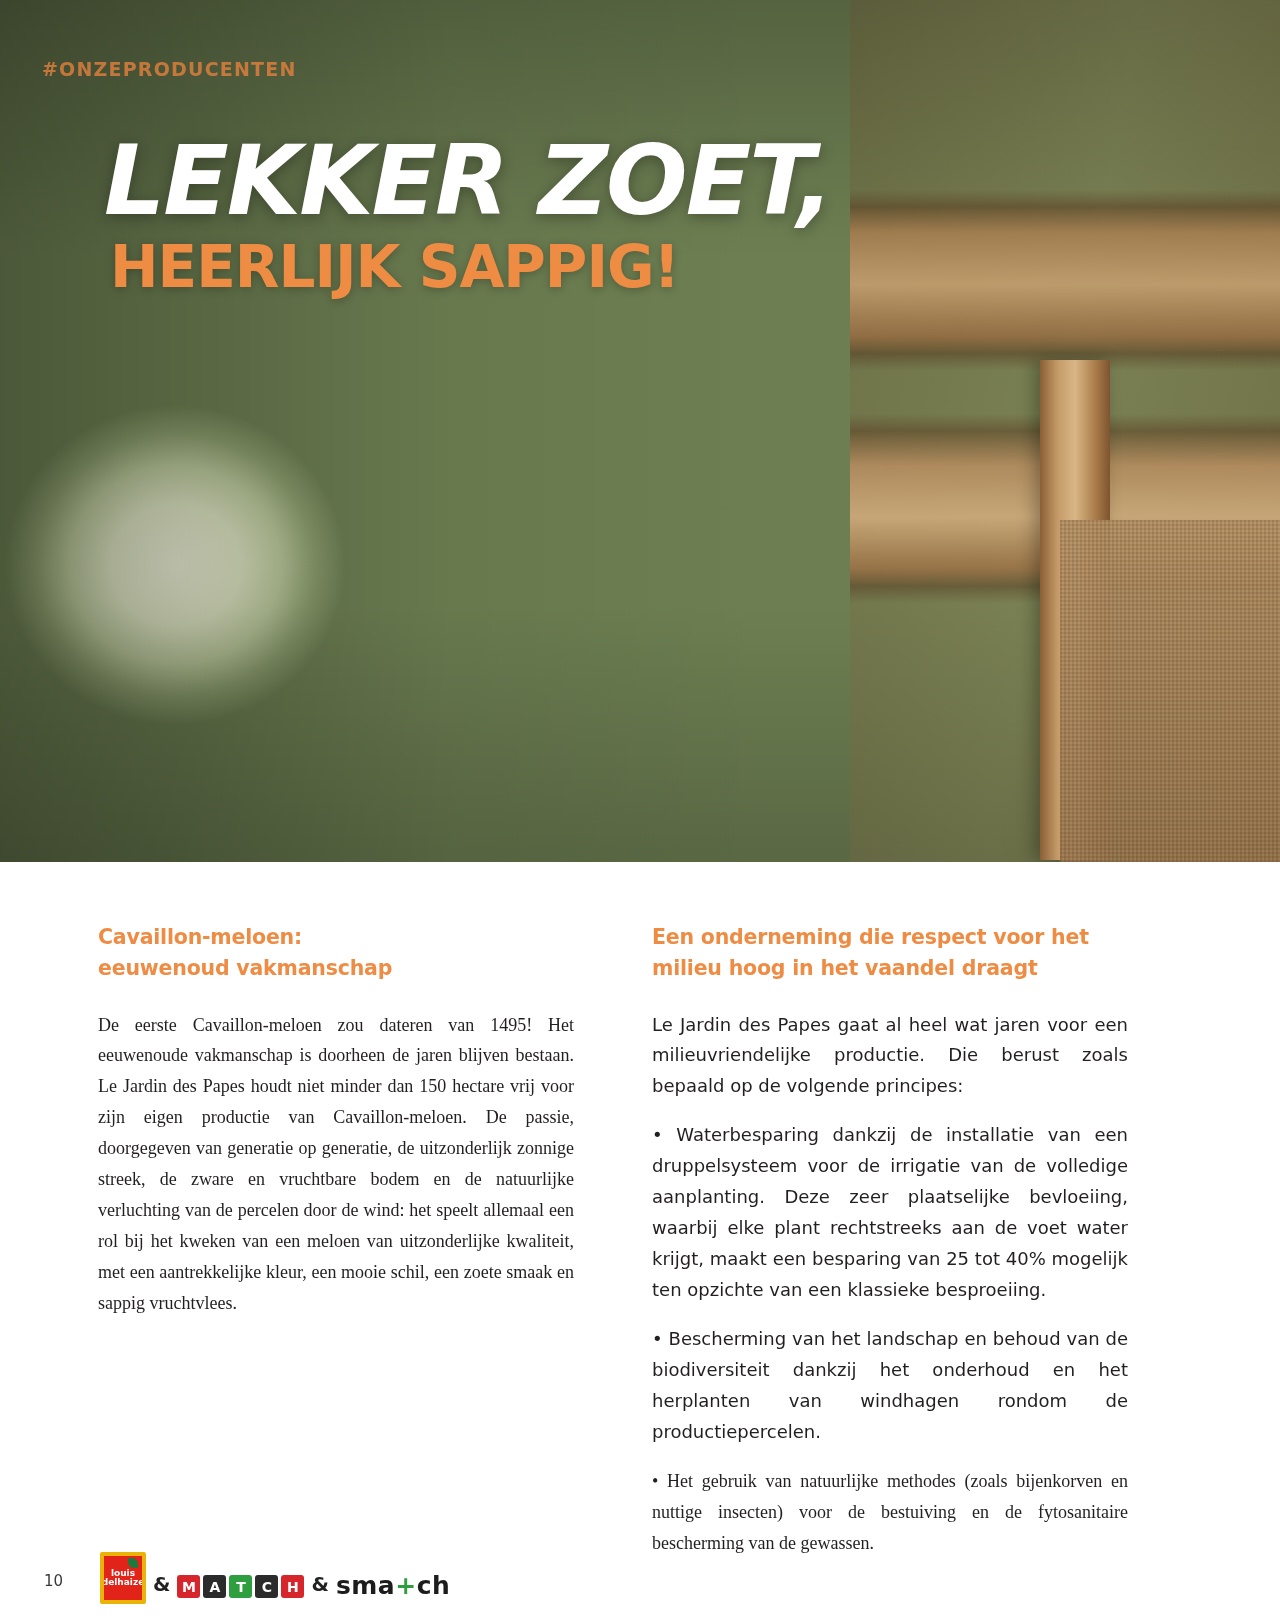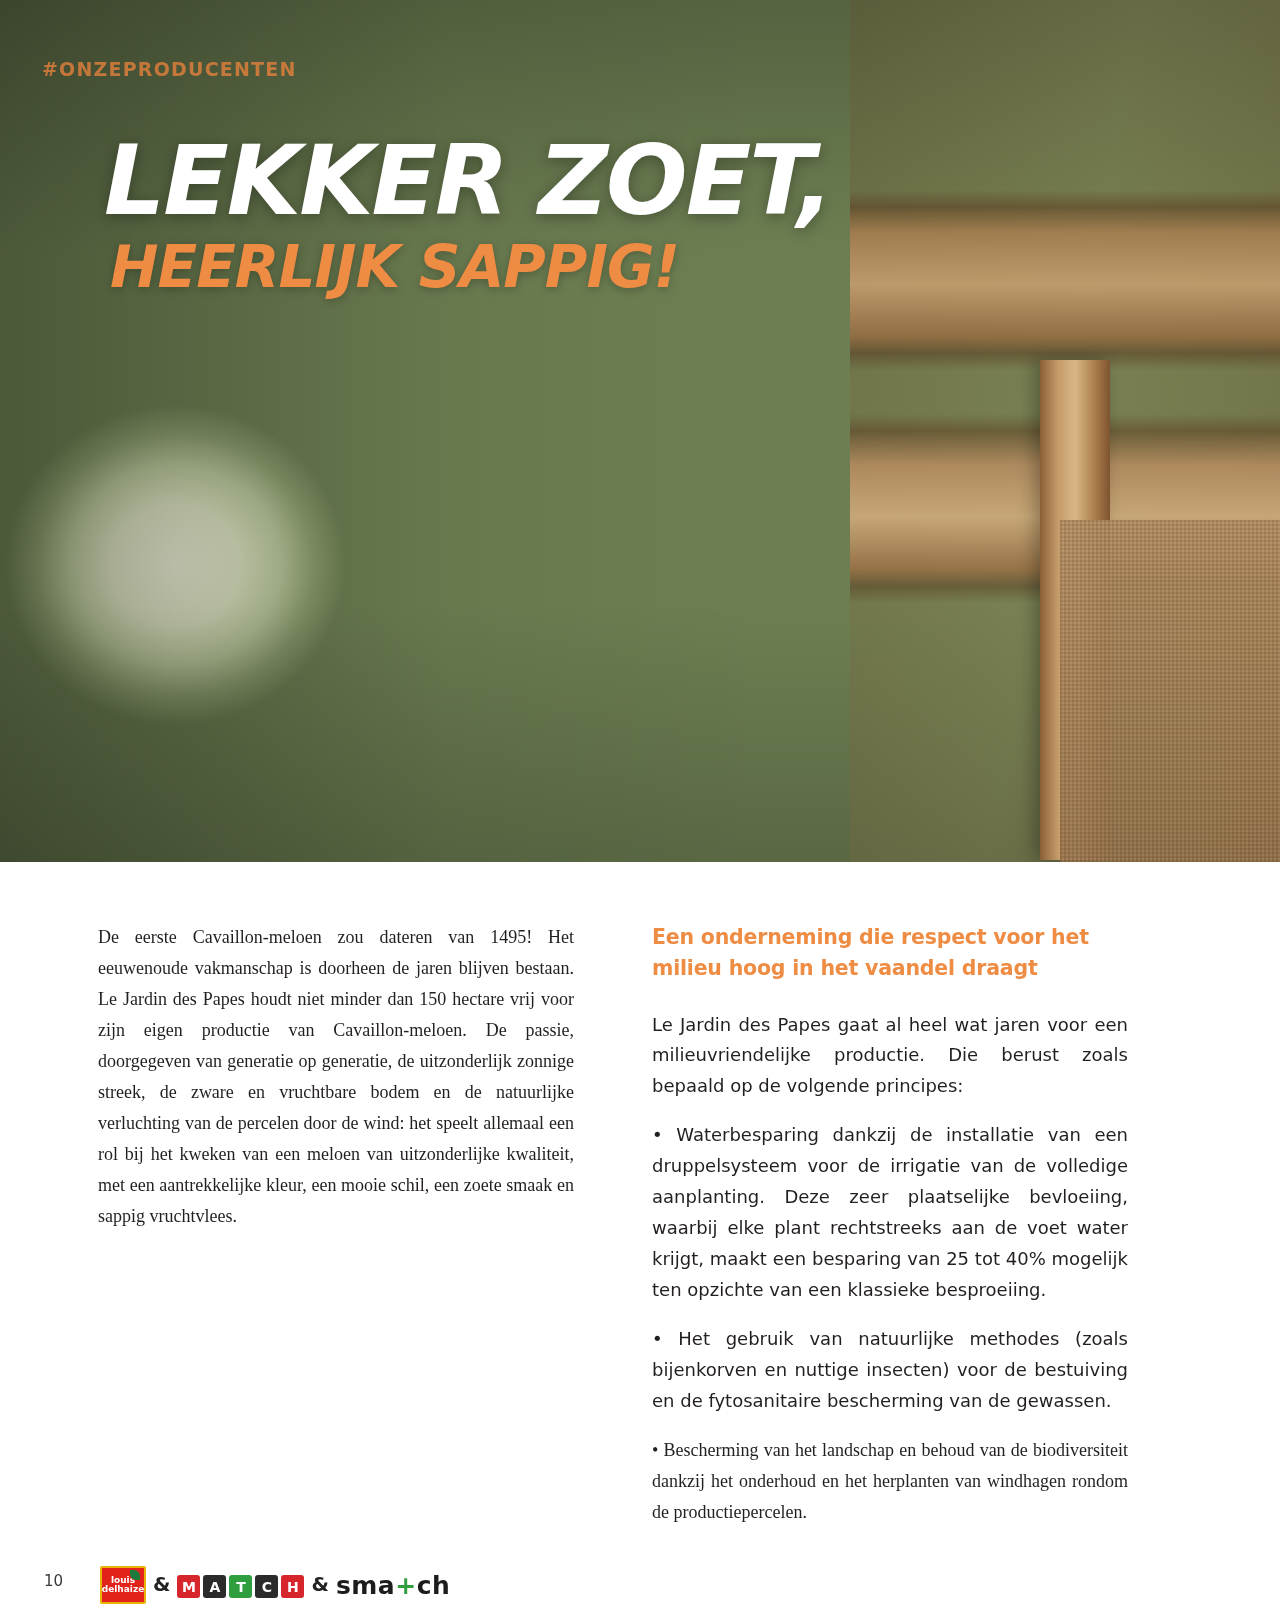--- a/index.html
+++ b/index.html
@@ -104,21 +104,20 @@
     line-height: 0.95;
     letter-spacing: -2px;
     color: #ffffff;
     text-shadow: 0 3px 14px rgba(0,0,0,0.30);
   }
   .headline2 {
     position: absolute;
     left: 110px; top: 238px;
     font-family: "DejaVu Sans", sans-serif;
     font-weight: 700;
-    font-style: italic;
     font-size: 58px;
     line-height: 1;
     letter-spacing: -1px;
     color: #ef8c44;
     text-shadow: 0 2px 10px rgba(0,0,0,0.25);
   }
 
   
   .content {
     position: absolute;
@@ -172,24 +171,24 @@
     color: #3a3a3a;
   }
   .logos {
     position: absolute;
     left: 100px; bottom: 6px;
     display: flex;
     align-items: flex-end;
     gap: 7px;
   }
   .ld-logo {
-    width: 46px; height: 38px;
+    width: 46px; height: 52px;
     background: #e2231a;
     color: #fff;
-    border: 2px solid #eab308;
+    border: 4px solid #eab308;
     border-radius: 2px;
     display: flex;
     flex-direction: column;
     align-items: center;
     justify-content: center;
     font-family: "DejaVu Sans", sans-serif;
     font-weight: 700;
     font-size: 9px;
     line-height: 1.05;
     text-align: center;
@@ -250,32 +249,36 @@
 
     <div class="kicker">#ONZEPRODUCENTEN</div>
     <div class="headline1">LEKKER ZOET,</div>
     <div class="headline2">HEERLIJK SAPPIG!</div>
   </div>
 
   <div class="content">
     <div class="columns">
 
       <div class="col">
+        <h2 class="col-head">
+          <span>Cavaillon-meloen:</span>
+          <span class="l2">eeuwenoud vakmanschap</span>
+        </h2>
         <p class="body">De eerste Cavaillon-meloen zou dateren van 1495! Het eeuwenoude vakmanschap is doorheen de jaren blijven bestaan. Le Jardin des Papes houdt niet minder dan 150 hectare vrij voor zijn eigen productie van Cavaillon-meloen. De passie, doorgegeven van generatie op generatie, de uitzonderlijk zonnige streek, de zware en vruchtbare bodem en de natuurlijke verluchting van de percelen door de wind: het speelt allemaal een rol bij het kweken van een meloen van uitzonderlijke kwaliteit, met een aantrekkelijke kleur, een mooie schil, een zoete smaak en sappig vruchtvlees.</p>
       </div>
 
       <div class="col">
         <h2 class="col-head">
           <span>Een onderneming die respect voor het</span>
           <span class="l2">milieu hoog in het vaandel draagt</span>
         </h2>
         <p class="body">Le Jardin des Papes gaat al heel wat jaren voor een milieuvriendelijke productie. Die berust zoals bepaald op de volgende principes:</p>
         <p class="body bullet">• Waterbesparing dankzij de installatie van een druppelsysteem voor de irrigatie van de volledige aanplanting. Deze zeer plaatselijke bevloeiing, waarbij elke plant rechtstreeks aan de voet water krijgt, maakt een besparing van 25 tot 40% mogelijk ten opzichte van een klassieke besproeiing.</p>
+        <p class="body bullet">• Bescherming van het landschap en behoud van de biodiversiteit dankzij het onderhoud en het herplanten van windhagen rondom de productiepercelen.</p>
         <p class="body bullet">• Het gebruik van natuurlijke methodes (zoals bijenkorven en nuttige insecten) voor de bestuiving en de fytosanitaire bescherming van de gewassen.</p>
-        <p class="body bullet">• Bescherming van het landschap en behoud van de biodiversiteit dankzij het onderhoud en het herplanten van windhagen rondom de productiepercelen.</p>
       </div>
 
     </div>
 
     <div class="footer">
       <div class="page-num">10</div>
       <div class="logos">
         <div class="ld-logo">
           <span class="leaf"></span>
           <span>louis</span>

